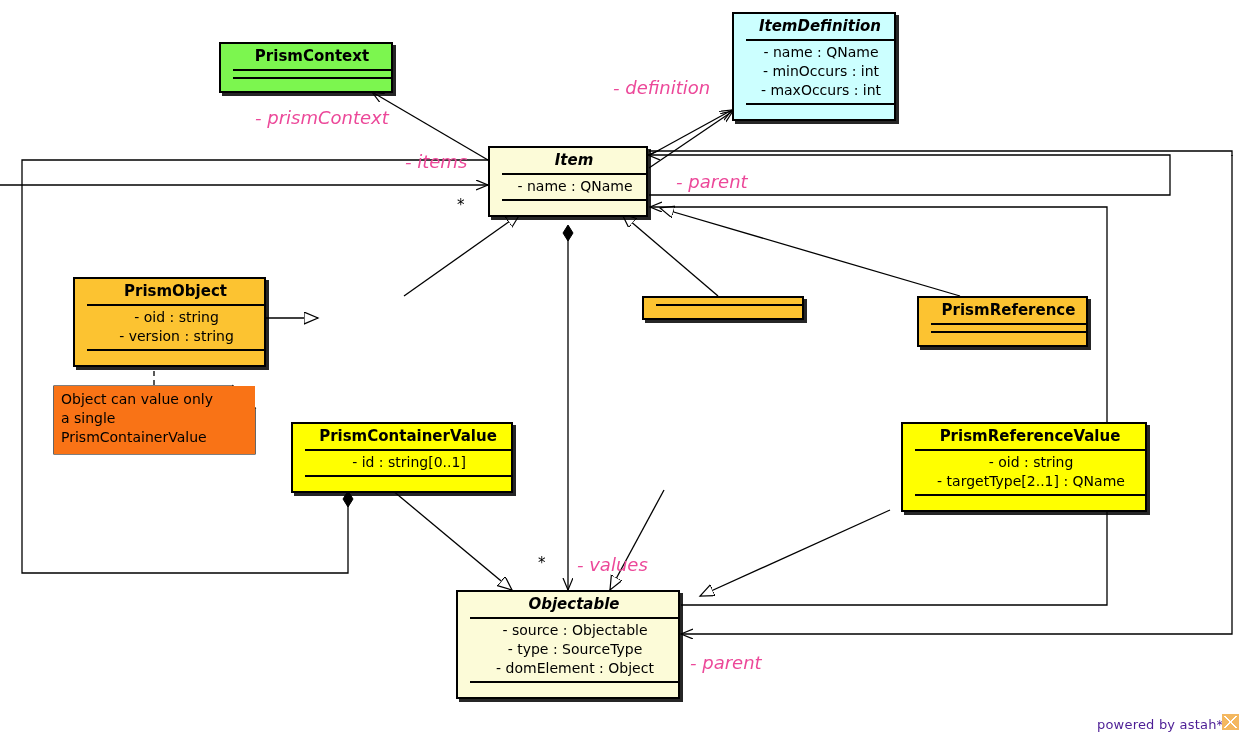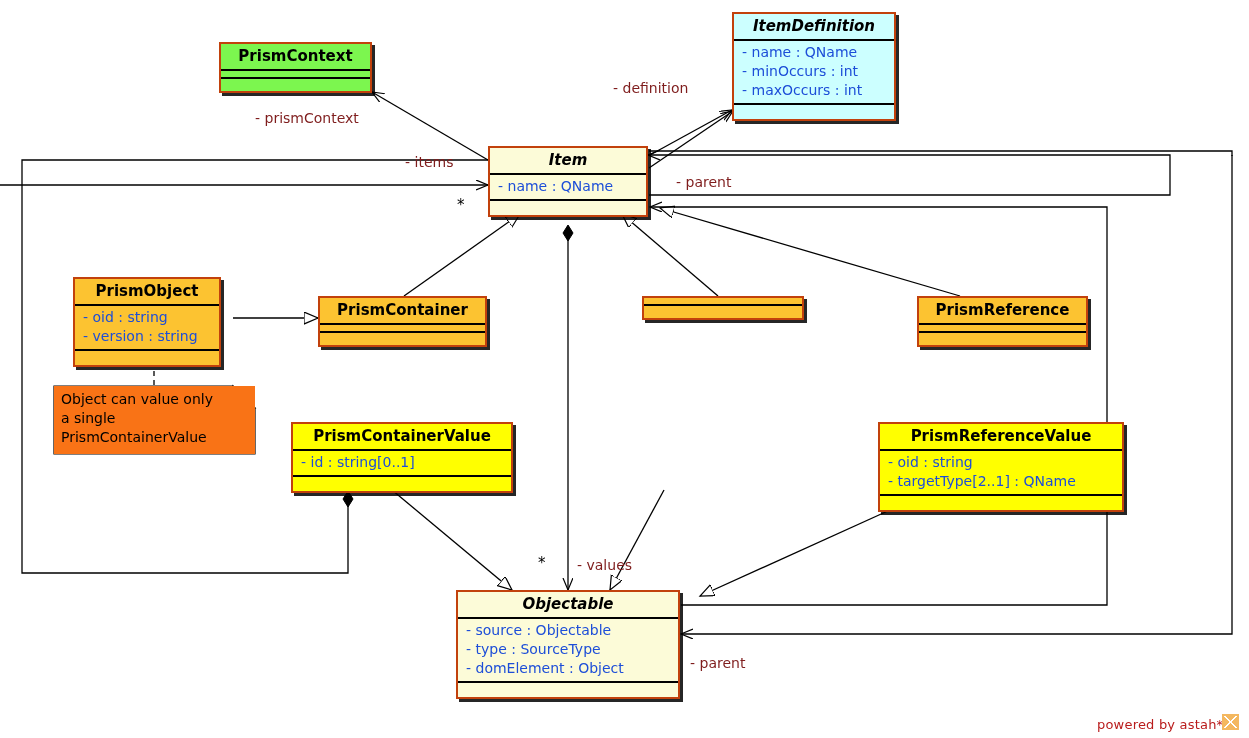--- a/index.html
+++ b/index.html
@@ -21,44 +21,46 @@
   #edges {
     position: absolute;
     left: 0;
     top: 0;
     width: 1249px;
     height: 738px;
     pointer-events: none;
   }
   .uml-class {
     position: absolute;
-    border: 2px solid #c2410c;
+    border: 2px solid #000000;
     box-sizing: border-box;
     box-shadow: 3px 3px 0 rgba(0,0,0,0.85);
+    padding-left: 12px;
   }
   .uml-class .cls-name {
     text-align: center;
     font-weight: bold;
     font-size: 15px;
     color: #000000;
     padding: 3px 6px 4px 6px;
     border-bottom: 2px solid #000000;
     line-height: 18px;
     white-space: nowrap;
   }
   .uml-class.abstract .cls-name {
     font-style: italic;
   }
   .uml-class .cls-attrs {
     padding: 2px 6px 3px 8px;
     border-bottom: 2px solid #000000;
     font-size: 14px;
     line-height: 19px;
-    color: #1d4ed8;
+    color: #000000;
     min-height: 6px;
+    text-align: center;
   }
   .uml-class .cls-attrs.empty {
     padding: 0;
     height: 6px;
     min-height: 0;
   }
   .uml-class .cls-ops {
     height: 14px;
     min-height: 6px;
   }
@@ -92,35 +94,36 @@
   }
   .uml-note .note-text {
     position: absolute;
     left: 7px;
     top: 4px;
     white-space: pre-line;
   }
 
   .edge-label {
     position: absolute;
-    font-size: 14px;
-    color: #7f1d1d;
+    font-size: 18px;
+    color: #ec4899;
     white-space: nowrap;
     line-height: 16px;
+    font-style: italic;
   }
   .multiplicity {
     position: absolute;
     font-size: 15px;
     color: #000000;
     line-height: 16px;
   }
   .watermark {
     position: absolute;
     font-size: 13px;
-    color: #b91c1c;
+    color: #4c1d95;
     font-family: "DejaVu Sans", "Liberation Sans", sans-serif;
     white-space: nowrap;
     letter-spacing: 0.2px;
   }
   .watermark-mark {
     position: absolute;
     width: 17px;
     height: 16px;
     background: #f4b860;
   }
@@ -186,21 +189,21 @@
       <path d="M 1232,155 L 1232,634 L 681,634" marker-end="url(#open-arrow)"></path>
       <path d="M 649,151 L 1232,151 L 1232,156"></path>
 
       <path d="M 154,362 L 154,386" stroke-dasharray="5,4"></path>
 
       <path d="M 233,386 L 255,408 L 233,408 Z" fill="#ffffff" stroke="#000000" stroke-width="1.2"></path>
       <path d="M 54,386 L 233,386 L 255,408 L 255,454 L 54,454 Z" fill="none" stroke="#000000" stroke-width="1.2"></path>
     </g>
   </svg>
 
-  <div class="uml-class fill-green" style="left:219px; top:42px; width:153px;">
+  <div class="uml-class fill-green" style="left:219px; top:42px; width:174px;">
     <div class="cls-name">PrismContext</div>
     <div class="cls-attrs empty"></div>
     <div class="cls-ops thin"></div>
   </div>
 
   <div class="uml-class abstract fill-cyan" style="left:732px; top:12px; width:164px;">
     <div class="cls-name">ItemDefinition</div>
     <div class="cls-attrs">
       <div class="attr-line">- name : QName</div>
       <div class="attr-line">- minOccurs : int</div>
@@ -210,34 +213,29 @@
   </div>
 
   <div class="uml-class abstract fill-cream" style="left:488px; top:146px; width:160px;">
     <div class="cls-name">Item</div>
     <div class="cls-attrs">
       <div class="attr-line">- name : QName</div>
     </div>
     <div class="cls-ops"></div>
   </div>
 
-  <div class="uml-class fill-orange" style="left:73px; top:277px; width:148px;">
+  <div class="uml-class fill-orange" style="left:73px; top:277px; width:193px;">
     <div class="cls-name">PrismObject</div>
     <div class="cls-attrs">
       <div class="attr-line">- oid : string</div>
       <div class="attr-line">- version : string</div>
     </div>
     <div class="cls-ops"></div>
   </div>
 
-  <div class="uml-class fill-orange" style="left:318px; top:296px; width:169px;">
-    <div class="cls-name">PrismContainer</div>
-    <div class="cls-attrs empty"></div>
-    <div class="cls-ops thin"></div>
-  </div>
 
   <div class="uml-class fill-orange" style="left:642px; top:296px; width:162px;">
     <div class="cls-attrs empty"></div>
     <div class="cls-ops thin"></div>
   </div>
 
   <div class="uml-class fill-orange" style="left:917px; top:296px; width:171px;">
     <div class="cls-name">PrismReference</div>
     <div class="cls-attrs empty"></div>
     <div class="cls-ops thin"></div>
@@ -245,21 +243,21 @@
 
   <div class="uml-class fill-yellow" style="left:291px; top:422px; width:222px;">
     <div class="cls-name">PrismContainerValue</div>
     <div class="cls-attrs">
       <div class="attr-line">- id : string[0..1]</div>
     </div>
     <div class="cls-ops"></div>
   </div>
 
 
-  <div class="uml-class fill-yellow" style="left:878px; top:422px; width:246px;">
+  <div class="uml-class fill-yellow" style="left:901px; top:422px; width:246px;">
     <div class="cls-name">PrismReferenceValue</div>
     <div class="cls-attrs">
       <div class="attr-line">- oid : string</div>
       <div class="attr-line">- targetType[2..1] : QName</div>
     </div>
     <div class="cls-ops"></div>
   </div>
 
   <div class="uml-class abstract fill-cream" style="left:456px; top:590px; width:224px;">
     <div class="cls-name">Objectable</div>

